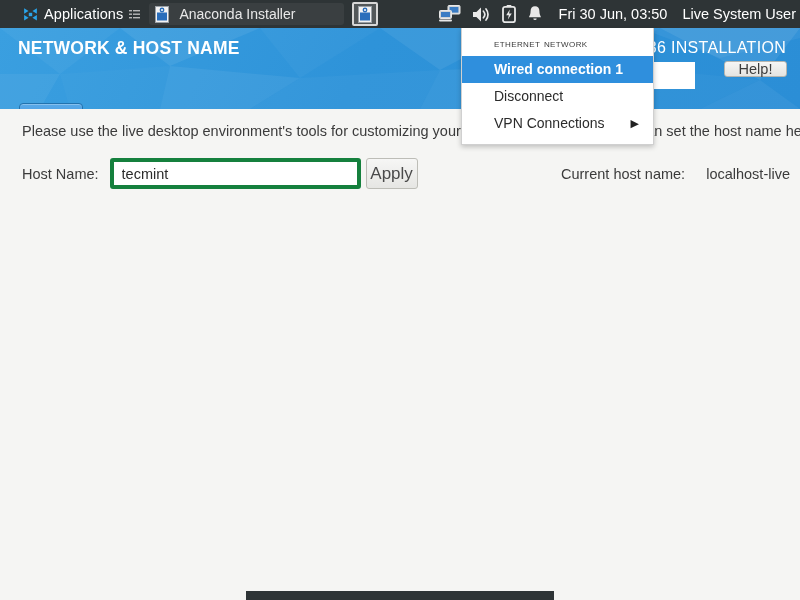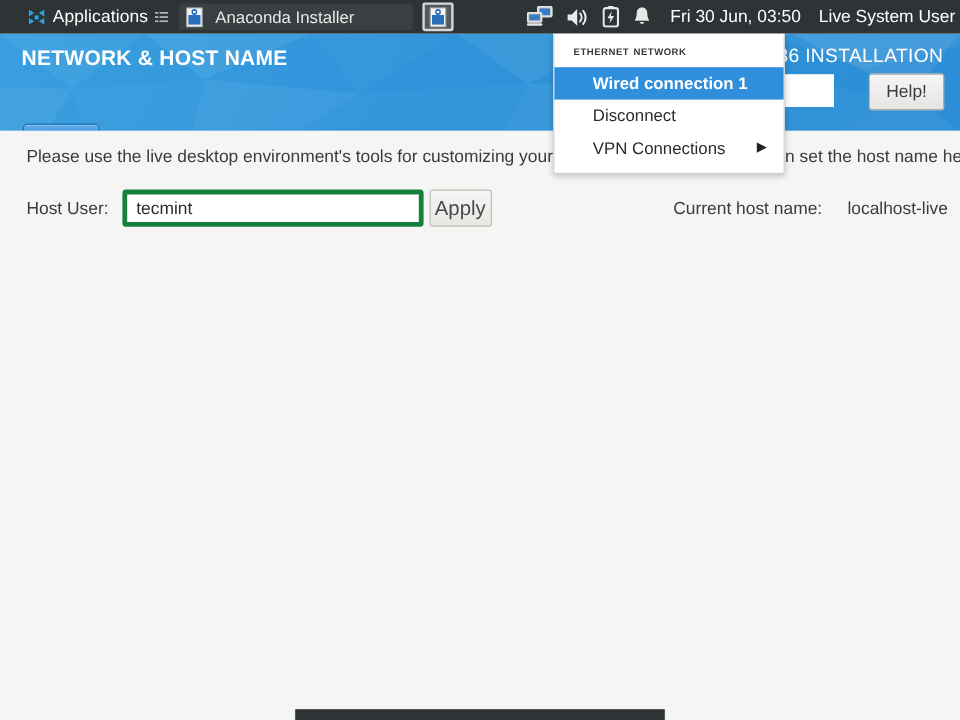--- a/index.html
+++ b/index.html
@@ -78,21 +78,21 @@
   }
   .hub-search {
     position: absolute; right: 105px; top: 62px;
     transform: translateY(-28px);
     width: 110px; height: 27px;
     background: #ffffff; border: 1px solid #ffffff;
   }
   .btn-help {
     position: absolute; right: 13px; top: 62px;
     transform: translateY(-29px);
-    width: 63px; height: 31px;
+    width: 63px; height: 16px;
     background: linear-gradient(180deg,#f6f6f5 0%, #e4e4e1 100%);
     border: 1px solid #b6b6b0; border-radius: 3px;
     color: #3c3c3c; font-size: 14.5px;
     display: flex; align-items: center; justify-content: center;
   }
 
   
   #content {
     position: absolute; top: 109px; left: 0; width: 800px; height: 491px;
     background: #f5f5f3;
@@ -132,24 +132,24 @@
   #net-menu {
     position: absolute; left: 461px; top: 28px; width: 193px;
     background: #ffffff;
     border: 1px solid #d0d0d0;
     border-top: none;
     box-shadow: 0 2px 5px rgba(0,0,0,.22);
     padding: 6px 0 7px 0;
     z-index: 50;
   }
   .nm-head {
-    padding: 3px 12px 7px 16px;
+    padding: 3px 12px 7px 32px;
     font-size: 11.5px; color: #3a3a3a;
     font-variant: small-caps; text-transform: lowercase;
-    letter-spacing: .4px; font-weight: 700;
+    letter-spacing: .4px; font-weight: 400;
   }
   .nm-item {
     padding: 5px 12px 6px 32px;
     font-size: 14px; color: #2b2b2b; white-space: nowrap;
   }
   .nm-item.sel {
     background: #2f8fdd; color: #ffffff; font-weight: bold;
   }
   .nm-item.sub { display: flex; align-items: center; justify-content: space-between; padding-right: 14px; }
   .sub-arrow { font-size: 11px; color: #222; line-height: 1; }
@@ -273,21 +273,21 @@
     <div class="btn-done">Done</div>
     <div class="hub-distro">36 INSTALLATION</div>
     <input class="hub-search" value="" placeholder="" style="">
     <div class="btn-help">Help!</div>
   </div>
 
   <div id="content">
     <div class="desc">Please use the live desktop environment's tools for customizing your network configuration.  You can set the host name here.</div>
 
     <div class="row-host">
-      <span class="lbl-host">Host User:</span>
+      <span class="lbl-host">Host Name:</span>
       <input class="inp-host" value="tecmint" style="">
       <div class="btn-apply">Apply</div>
     </div>
 
     <div class="cur-host">
       <span>Current host name:</span>
       <span class="v">localhost-live</span>
     </div>
   </div>
 

